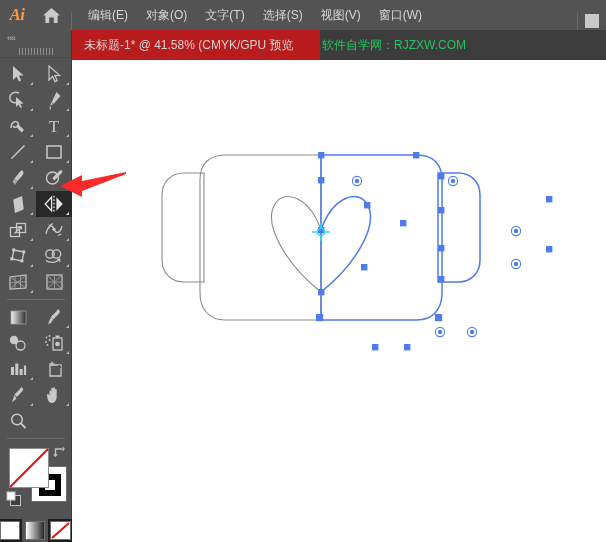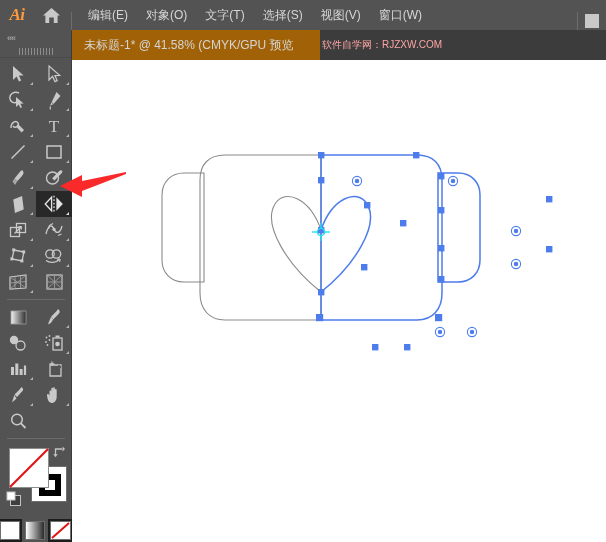--- a/index.html
+++ b/index.html
@@ -31,27 +31,27 @@
   .mb-right { margin-left: auto; display: flex; align-items: center; padding-right: 7px; }
   .mb-sq { width: 14px; height: 14px; background: #c8c8c8; }
 
   
   .tabbar {
     position: absolute; left: 0; top: 30px; width: 606px; height: 30px;
     background: #3c3c3c;
   }
   .doctab {
     position: absolute; left: 72px; top: 0; height: 30px; width: 248px;
-    background: #a16207; display: flex; align-items: center;
+    background: #b91c1c; display: flex; align-items: center;
     padding-left: 12px; overflow: hidden;
   }
   .doctab span { color: #d4d4d4; font-size: 12px; white-space: nowrap; }
   .watermark {
     position: absolute; left: 322px; top: 0; height: 30px;
-    display: flex; align-items: center; color: #fca5a5; font-size: 10px;
+    display: flex; align-items: center; color: #22c55e; font-size: 12px;
     white-space: nowrap;
   }
 
   
   .toolpanel {
     position: absolute; left: 0; top: 30px; width: 72px; height: 512px;
     background: #535353; border-right: 1px solid #3c3c3c;
   }
   .tp-collapse {
     height: 15px; display: flex; align-items: center; padding-left: 7px;

